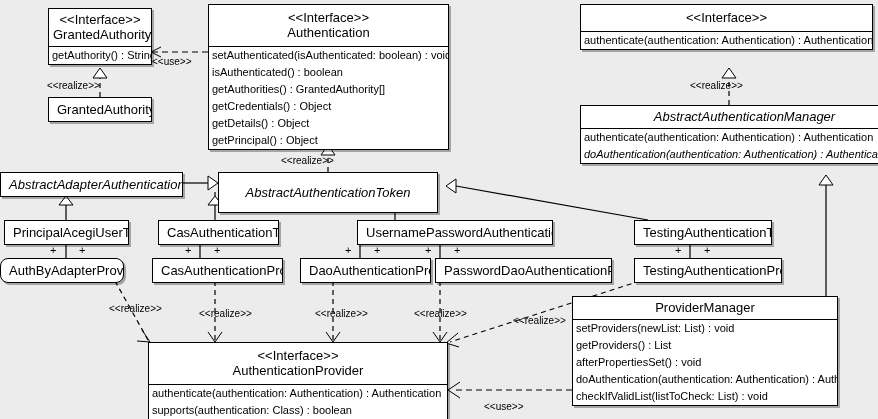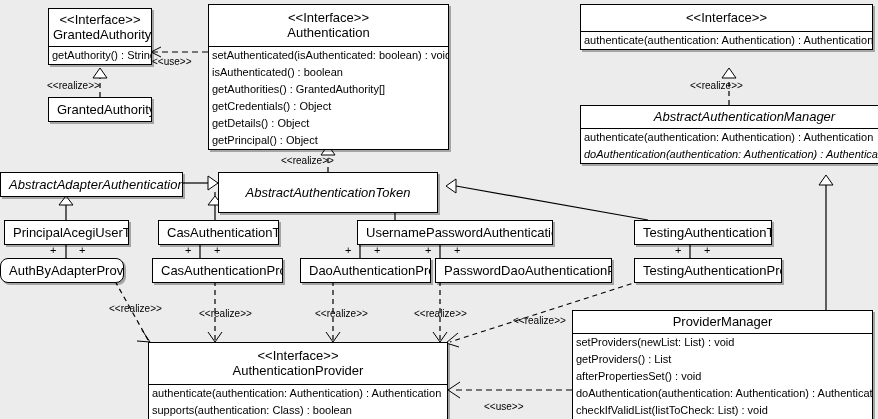--- a/index.html
+++ b/index.html
@@ -293,21 +293,21 @@
       <span class="stereo">&lt;&lt;Interface&gt;&gt;</span>
       <span class="cname">AuthenticationProvider</span>
     </div>
     <div class="sep"></div>
     <div class="ops">
       <div class="op">authenticate(authentication: Authentication) : Authentication</div>
       <div class="op">supports(authentication: Class) : boolean</div>
     </div>
   </div>
 
-  <div class="uml" style="left:572px;top:310px;width:301px;">
+  <div class="uml" style="left:572px;top:296px;width:266px;">
     <div class="hdr" style="padding:3px 4px 4px 4px;">
       <span class="cname">ProviderManager</span>
     </div>
     <div class="sep"></div>
     <div class="ops">
       <div class="op">setProviders(newList: List) : void</div>
       <div class="op">getProviders() : List</div>
       <div class="op">afterPropertiesSet() : void</div>
       <div class="op">doAuthentication(authentication: Authentication) : Authentication</div>
       <div class="op">checkIfValidList(listToCheck: List) : void</div>

